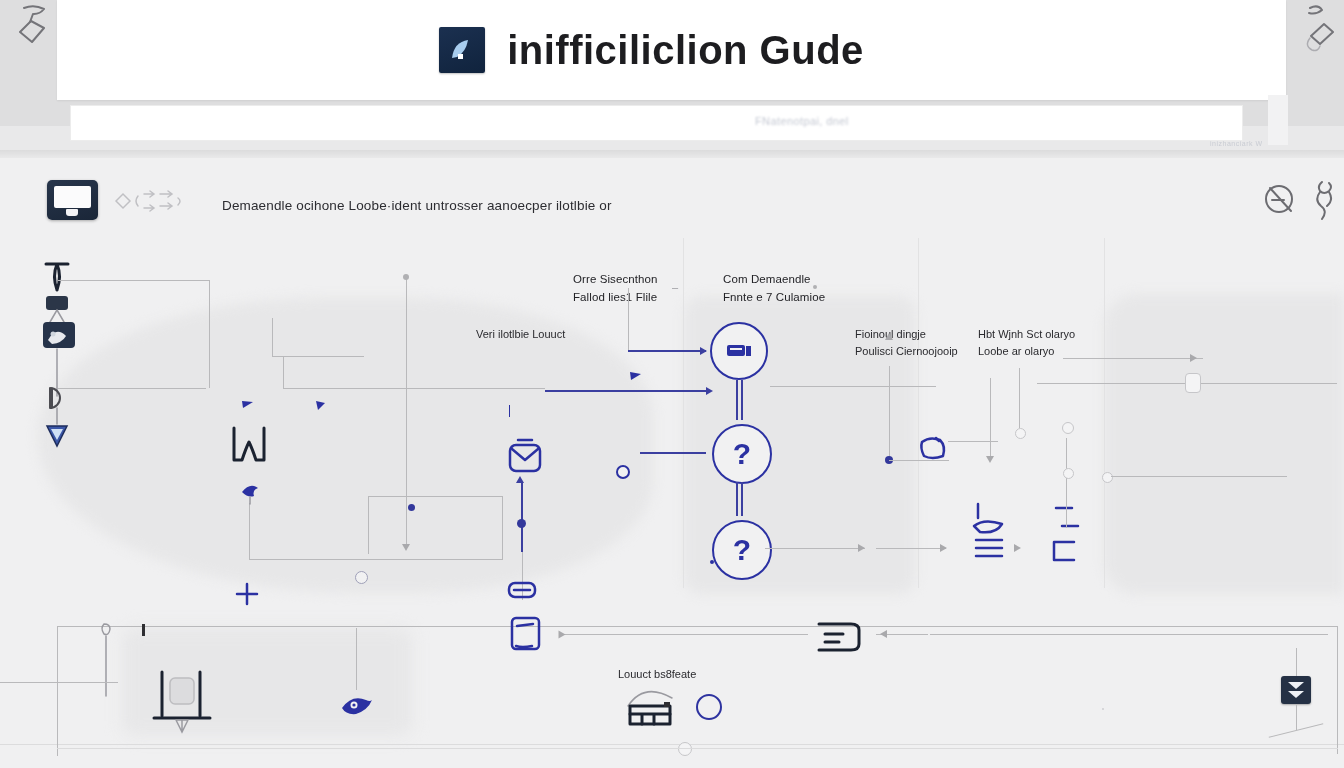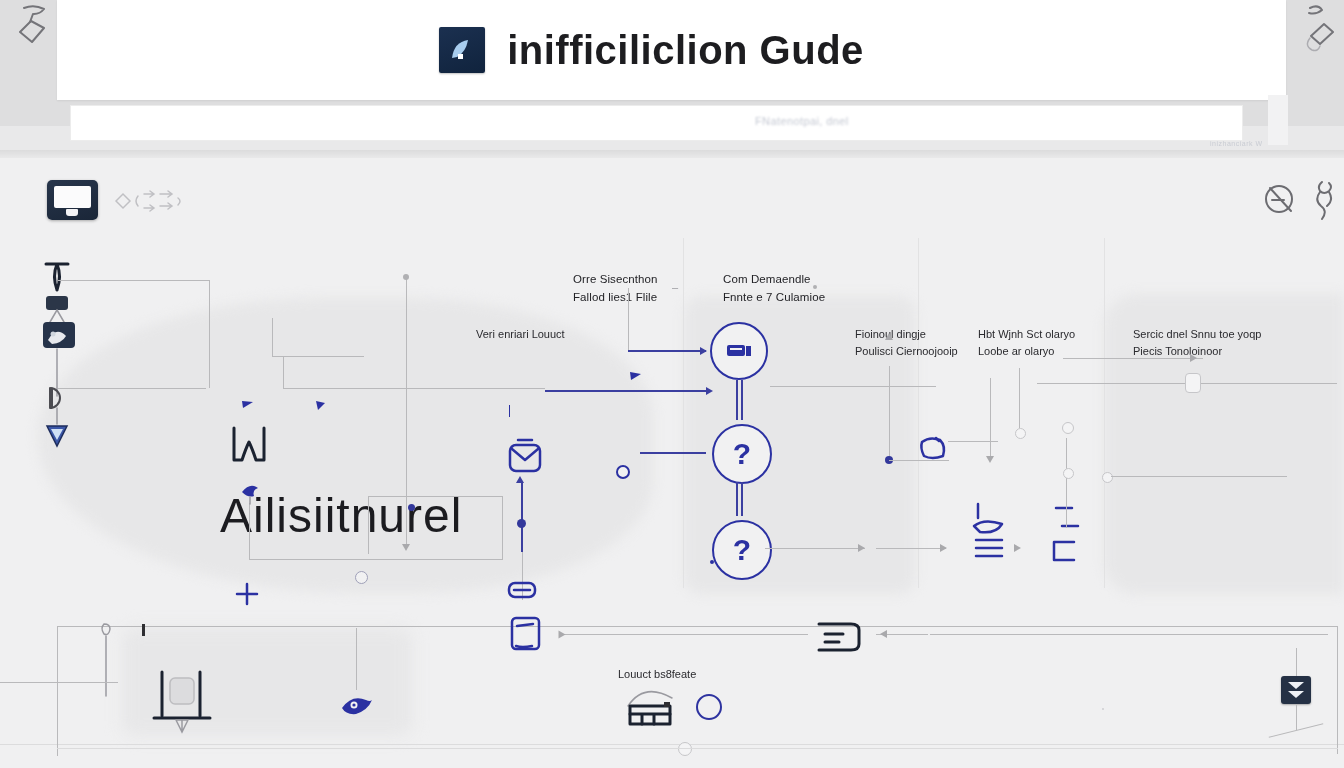--- a/index.html
+++ b/index.html
@@ -160,20 +160,21 @@
       <path class="skl" d="M12 15 L19 8 L26 15 L19 22 Z"></path>
       <path class="skl" d="M34 10 Q30 15 34 20"></path>
       <path class="skl" d="M40 8 L50 8 M46 5 L50 8 L46 11"></path>
       <path class="skl" d="M40 22 L50 22 M46 19 L50 22 L46 25"></path>
       <path class="skl" d="M56 8 L68 8 M64 5 L68 8 L64 11"></path>
       <path class="skl" d="M56 20 L68 20 M64 17 L68 20 L64 23"></path>
       <path class="skl" d="M74 12 Q78 15 74 19"></path>
     </svg>
   </div>
 
+  <div class="tb-caption">Demaendle ocihone Loobe·ident untrosser aanoecper ilotlbie or</div>
 
   <div class="tb-ic-a">
     <svg width="46" height="46" viewBox="0 0 46 46">
       <circle class="sk" cx="21" cy="21" r="13" stroke-width="2.6"></circle>
       <path class="sk" d="M12 10 L33 33" stroke-width="2.2"></path>
       <path class="sk" d="M14 22 L26 22" stroke-width="1.6"></path>
     </svg>
   </div>
 
   <div class="tb-ic-b">
@@ -188,49 +189,44 @@
 
     <div class="blob blob-a"></div>
     <div class="blob blob-b"></div>
     <div class="blob blob-c"></div>
     <div class="blob blob-d"></div>
 
     <div class="vsplit" style="left:683px;"></div>
     <div class="vsplit" style="left:918px;"></div>
     <div class="vsplit" style="left:1104px;"></div>
 
-    <div class="hero">Ailisiitnurel</div>
 
     <div class="collab" style="left:573px;top:32px;">
       <span>Orre Sisecnthon</span>
       <span class="l2">Fallod lies1 Flile</span>
     </div>
     <div class="collab" style="left:723px;top:32px;">
       <span>Com Demaendle</span>
       <span class="l2">Fnnte e 7 Culamioe</span>
     </div>
     <div class="label-s" style="left:672px;top:41px;color:#9b9ba0;">–</div>
     <div class="dot dot-g" style="left:813px;top:47px;width:4px;height:4px;"></div>
 
-    <div class="label-s" style="left:476px;top:88px;">Veri enriari Louuct</div>
+    <div class="label-s" style="left:476px;top:88px;">Veri ilotlbie Louuct</div>
 
     <div class="label-s" style="left:855px;top:88px;">
       <span>Fioinoul dingje</span><br>
       <span>Poulisci Ciernoojooip</span>
     </div>
 
     <div class="label-s" style="left:978px;top:88px;">
       <span>Hbt Wjnh Sct olaryo</span><br>
       <span>Loobe ar olaryo</span>
     </div>
 
-    <div class="label-s" style="left:1133px;top:88px;">
-      <span>Sercic dnel Snnu toe yoqp</span><br>
-      <span>Piecis Tonoloinoor</span>
-    </div>
 
     <div style="position:absolute;left:38px;top:18px;">
       <svg width="52" height="210" viewBox="0 0 52 210">
         <path class="skd" d="M8 8 L30 8 M19 8 Q14 20 19 34 M19 8 Q24 20 19 34" stroke-width="2.2"></path>
         <rect x="8" y="40" width="22" height="14" rx="3" fill="#2b3648"></rect>
         <path class="skl" d="M19 54 L12 66 M19 54 L26 66"></path>
         <rect x="5" y="66" width="32" height="26" rx="4" fill="#26334a"></rect>
         <path d="M10 84 Q18 70 28 80 Q24 87 14 88 Z" fill="#e7e9ee"></path>
         <circle cx="15" cy="78" r="2.5" fill="#cfd5de"></circle>
         <path class="skl" d="M19 93 L19 140"></path>

